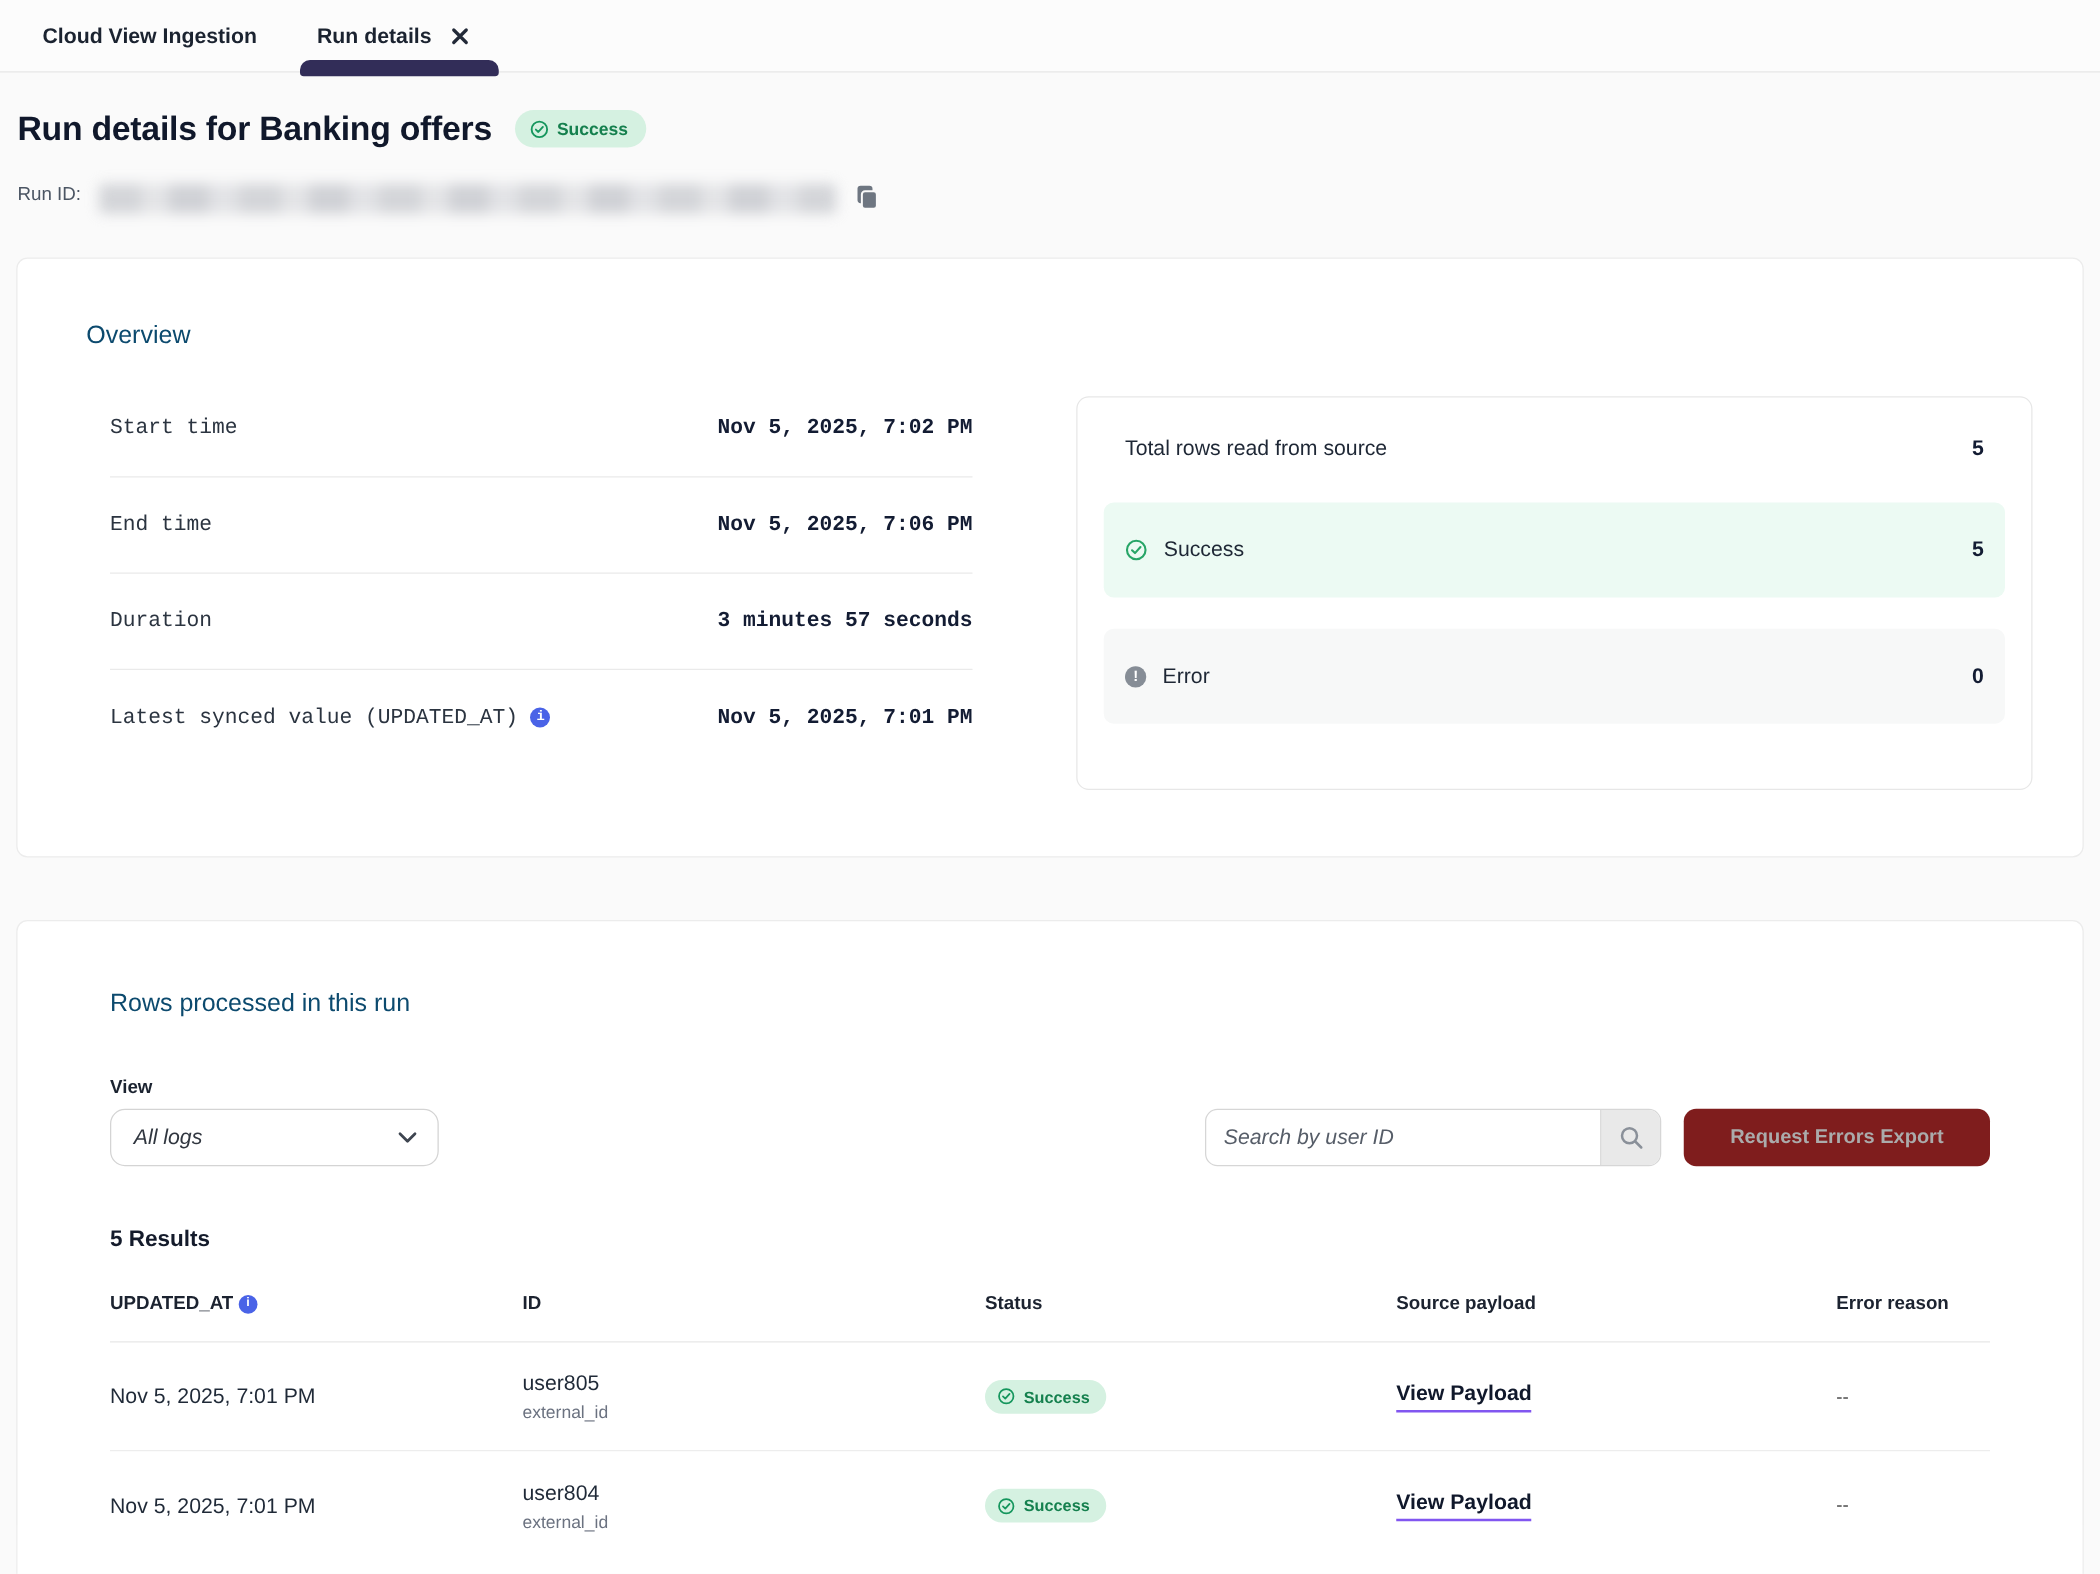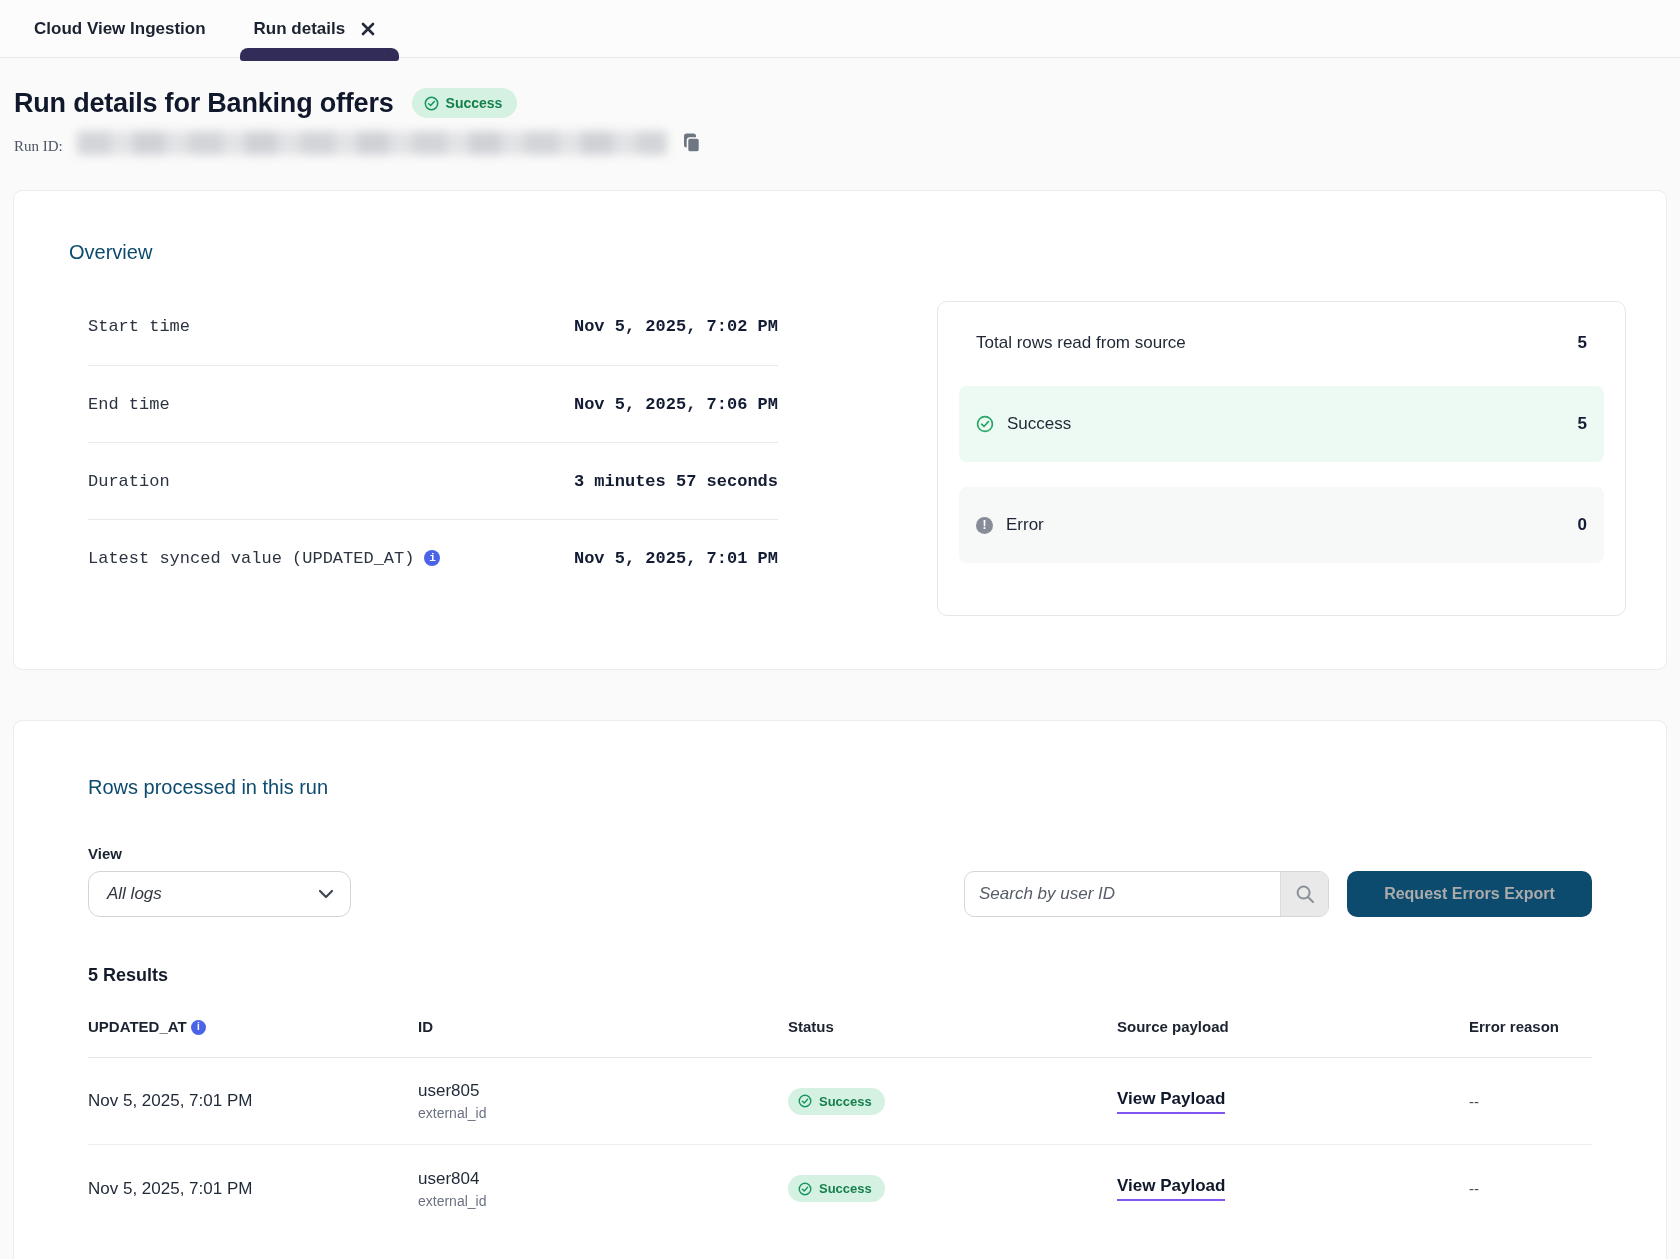--- a/index.html
+++ b/index.html
@@ -36,21 +36,21 @@
   .page-head { padding:0 14px; }
   .title-row { margin-top:30px; display:flex; align-items:flex-start; }
   .page-title { font-size:27px; font-weight:bold; color:#10182b; letter-spacing:-0.2px; }
   .badge {
     display:inline-flex; align-items:center; gap:7px;
     background:#d5f1e1; color:#15804e;
     font-size:14px; font-weight:bold;
     border-radius:999px; padding:7px 15px 7px 12px; margin-left:18px;
   }
   .badge svg { display:block; }
-  .runid-row { margin-top:12px; display:flex; align-items:flex-end; gap:14px;font-family:Liberation Serif, serif; }
+  .runid-row { margin-top:28px; display:flex; align-items:flex-start; gap:14px; }
   .runid-label { font-size:15px; color:#4b5563; }
   .runid-blur {
     width:590px; height:24px; border-radius:3px; overflow:hidden;
     background:repeating-linear-gradient(90deg,#c7c9ce 0 34px,#dcdde0 34px 56px,#c2c4ca 56px 88px,#dadbdf 88px 112px);
     filter:blur(5px); opacity:.75;
   }
   .copy-icon { cursor:pointer; display:flex; }
 
   
   .card {
@@ -71,21 +71,21 @@
 
   .info-icon {
     width:16px; height:16px; border-radius:50%; background:#4a63e7;
     color:#ffffff; font-size:11px; font-weight:bold; font-style:normal;
     display:inline-flex; align-items:center; justify-content:center;
     line-height:1;
   }
   .info-icon.small { width:15px; height:15px; font-size:10px; vertical-align:2px; }
 
   .summary-panel {
-    margin-left:auto; width:689px; height:315px; margin-top:13px;
+    margin-left:auto; width:765px; height:315px; margin-top:13px;
     border:1px solid #e7e7e7; border-radius:10px; background:#ffffff;
     padding:0 21px;
   }
   .summary-total {
     display:flex; align-items:center; justify-content:space-between;
     padding:31px 17px 33px;
   }
   .summary-label { font-size:17px; color:#1e2735; display:flex; align-items:center; gap:13px; }
   .summary-value { font-size:17px; font-weight:bold; color:#131c33; }
   .summary-row {
@@ -121,21 +121,21 @@
     font-size:17px; font-family:"Liberation Sans", sans-serif;
     color:#30363f; background:transparent;
   }
   .search-input::placeholder { font-style:italic; color:#565d68; }
   .search-btn {
     width:48px; background:#e9e9e9; border-left:1px solid #dcdcdc;
     display:flex; align-items:center; justify-content:center; cursor:pointer;
   }
   .export-btn {
     margin-left:18px; width:245px; height:46px;
-    background:#0c4a6e; color:#ababab; border:none; border-radius:10px;
+    background:#7f1d1d; color:#ababab; border:none; border-radius:10px;
     font-size:16px; font-weight:bold; font-family:"Liberation Sans", sans-serif;
     cursor:not-allowed;
   }
   .results-count { margin-top:48px; font-size:18px; font-weight:bold; color:#141b2b; }
 
   .table { margin-top:32px; }
   .tr {
     display:grid; grid-template-columns:303px 343px 302px 325px 1fr;
     align-items:center;
     gap:27px;

